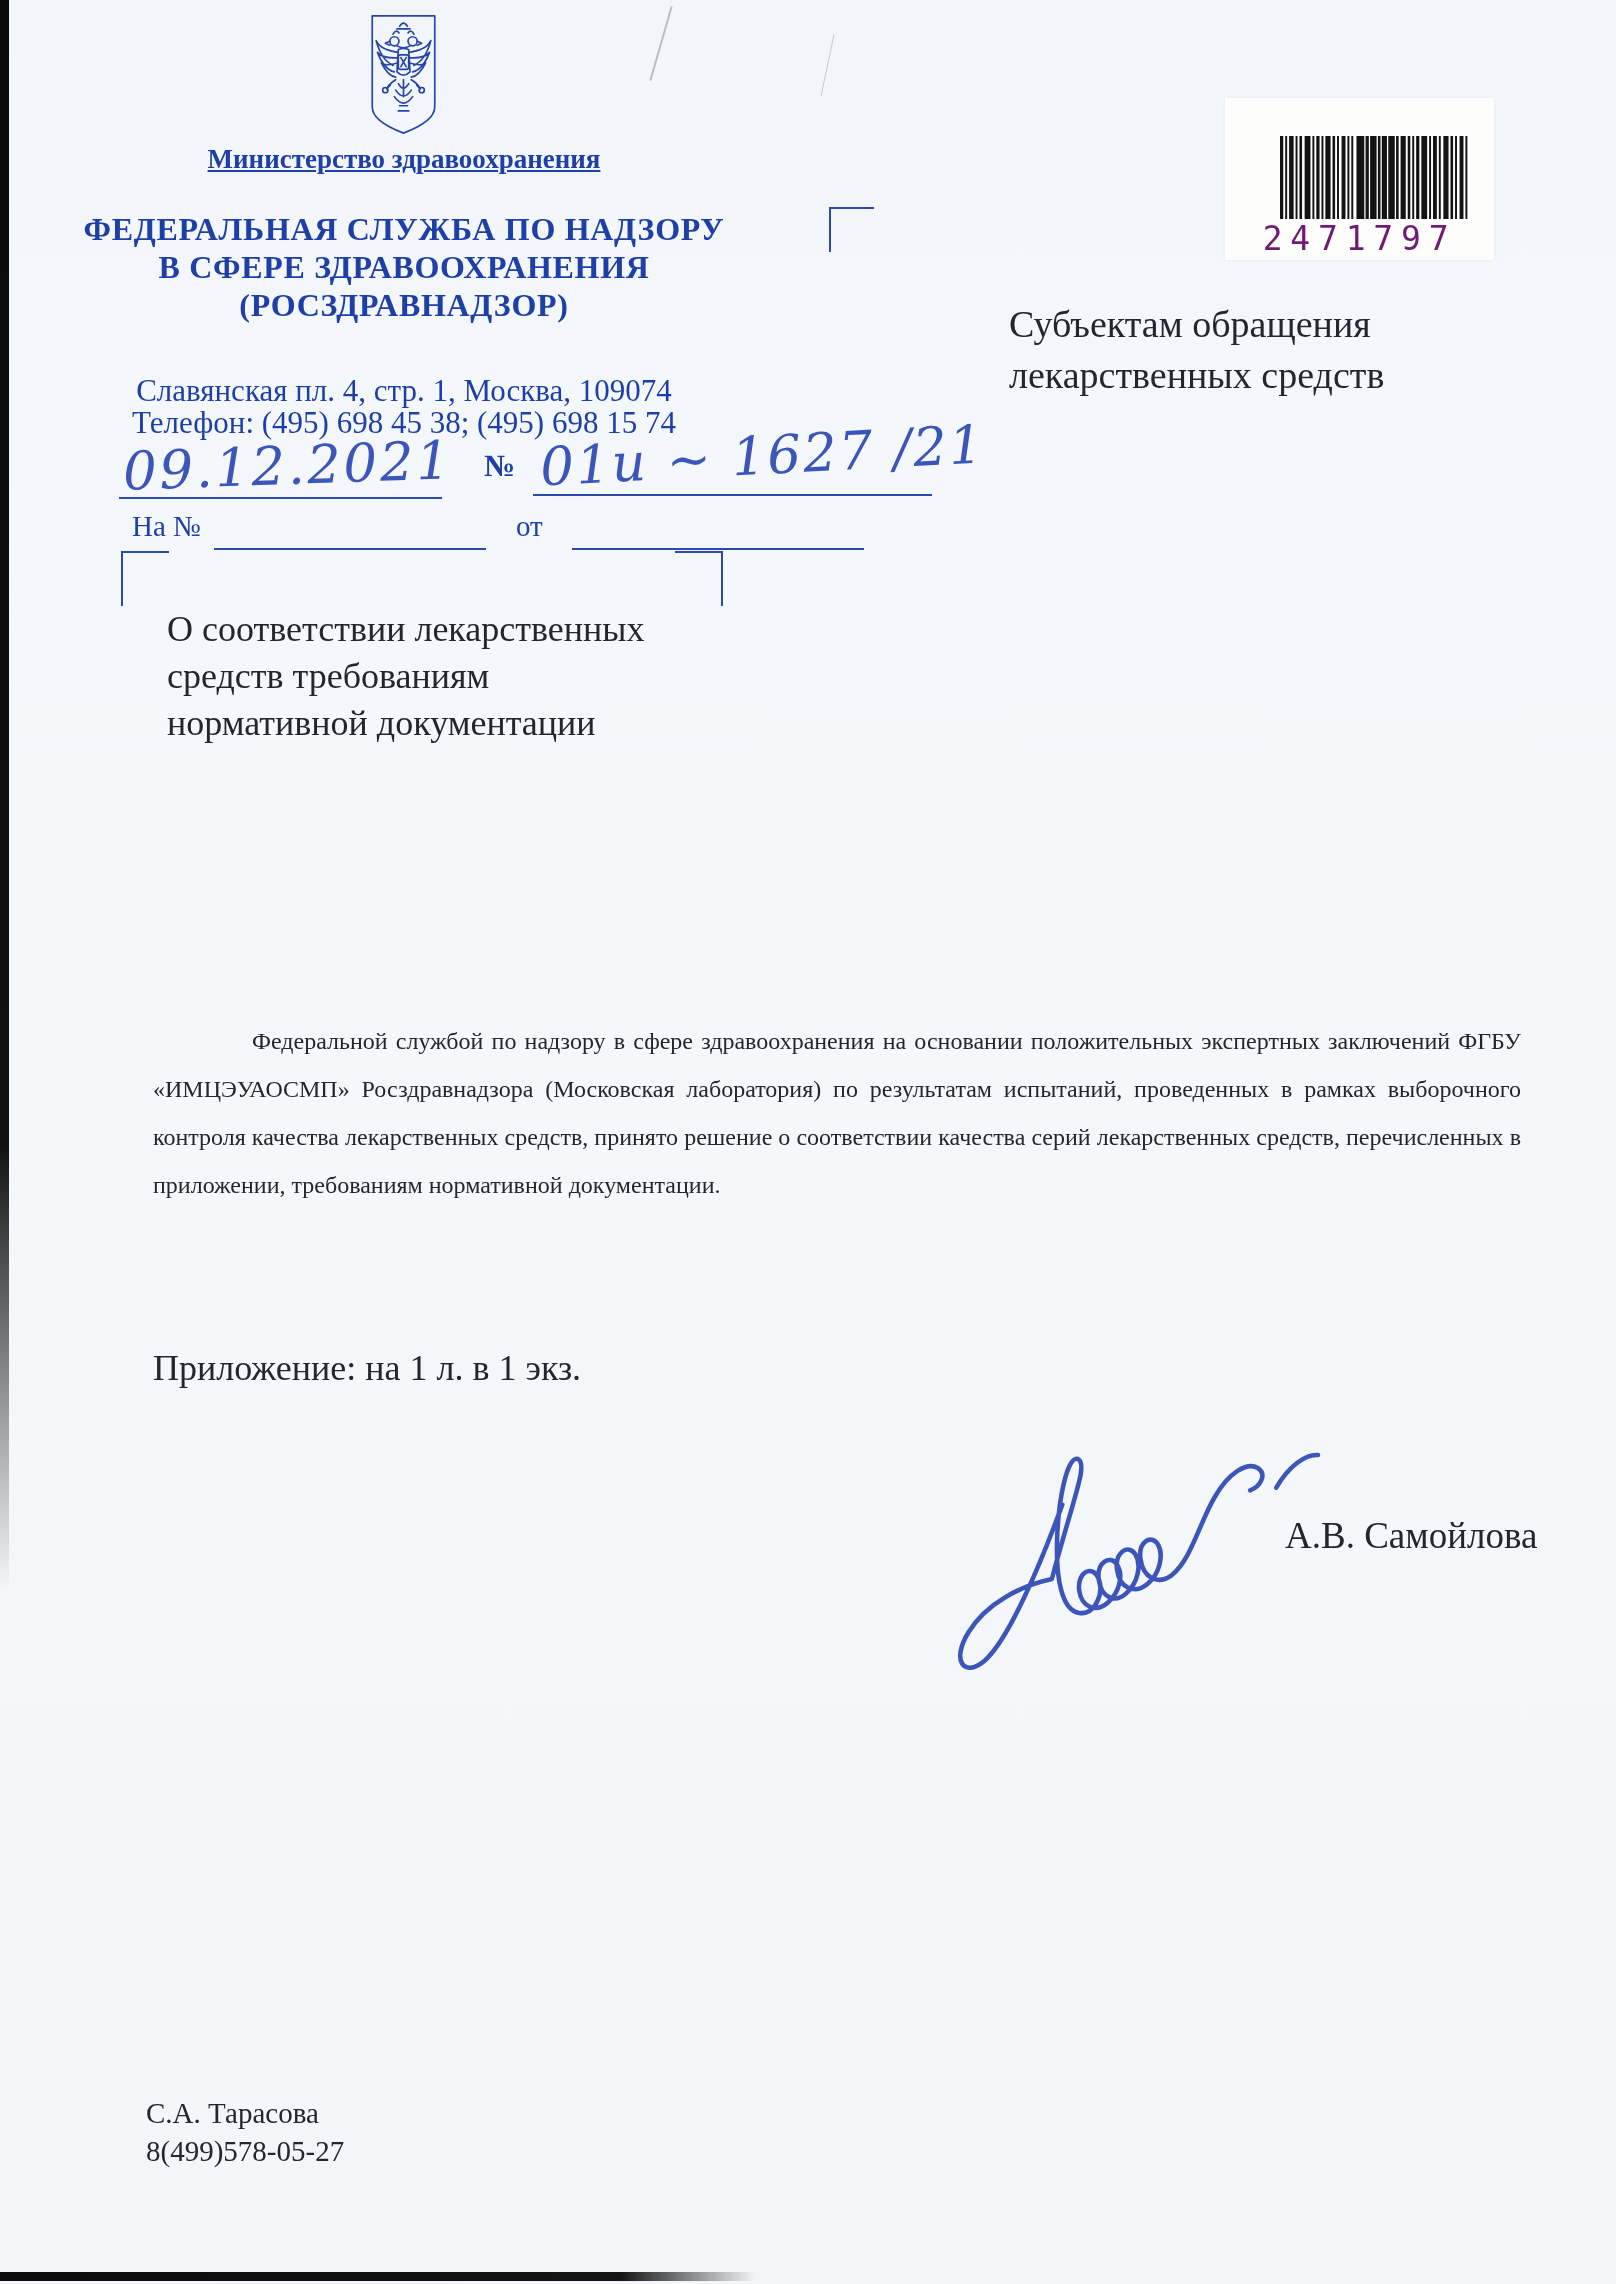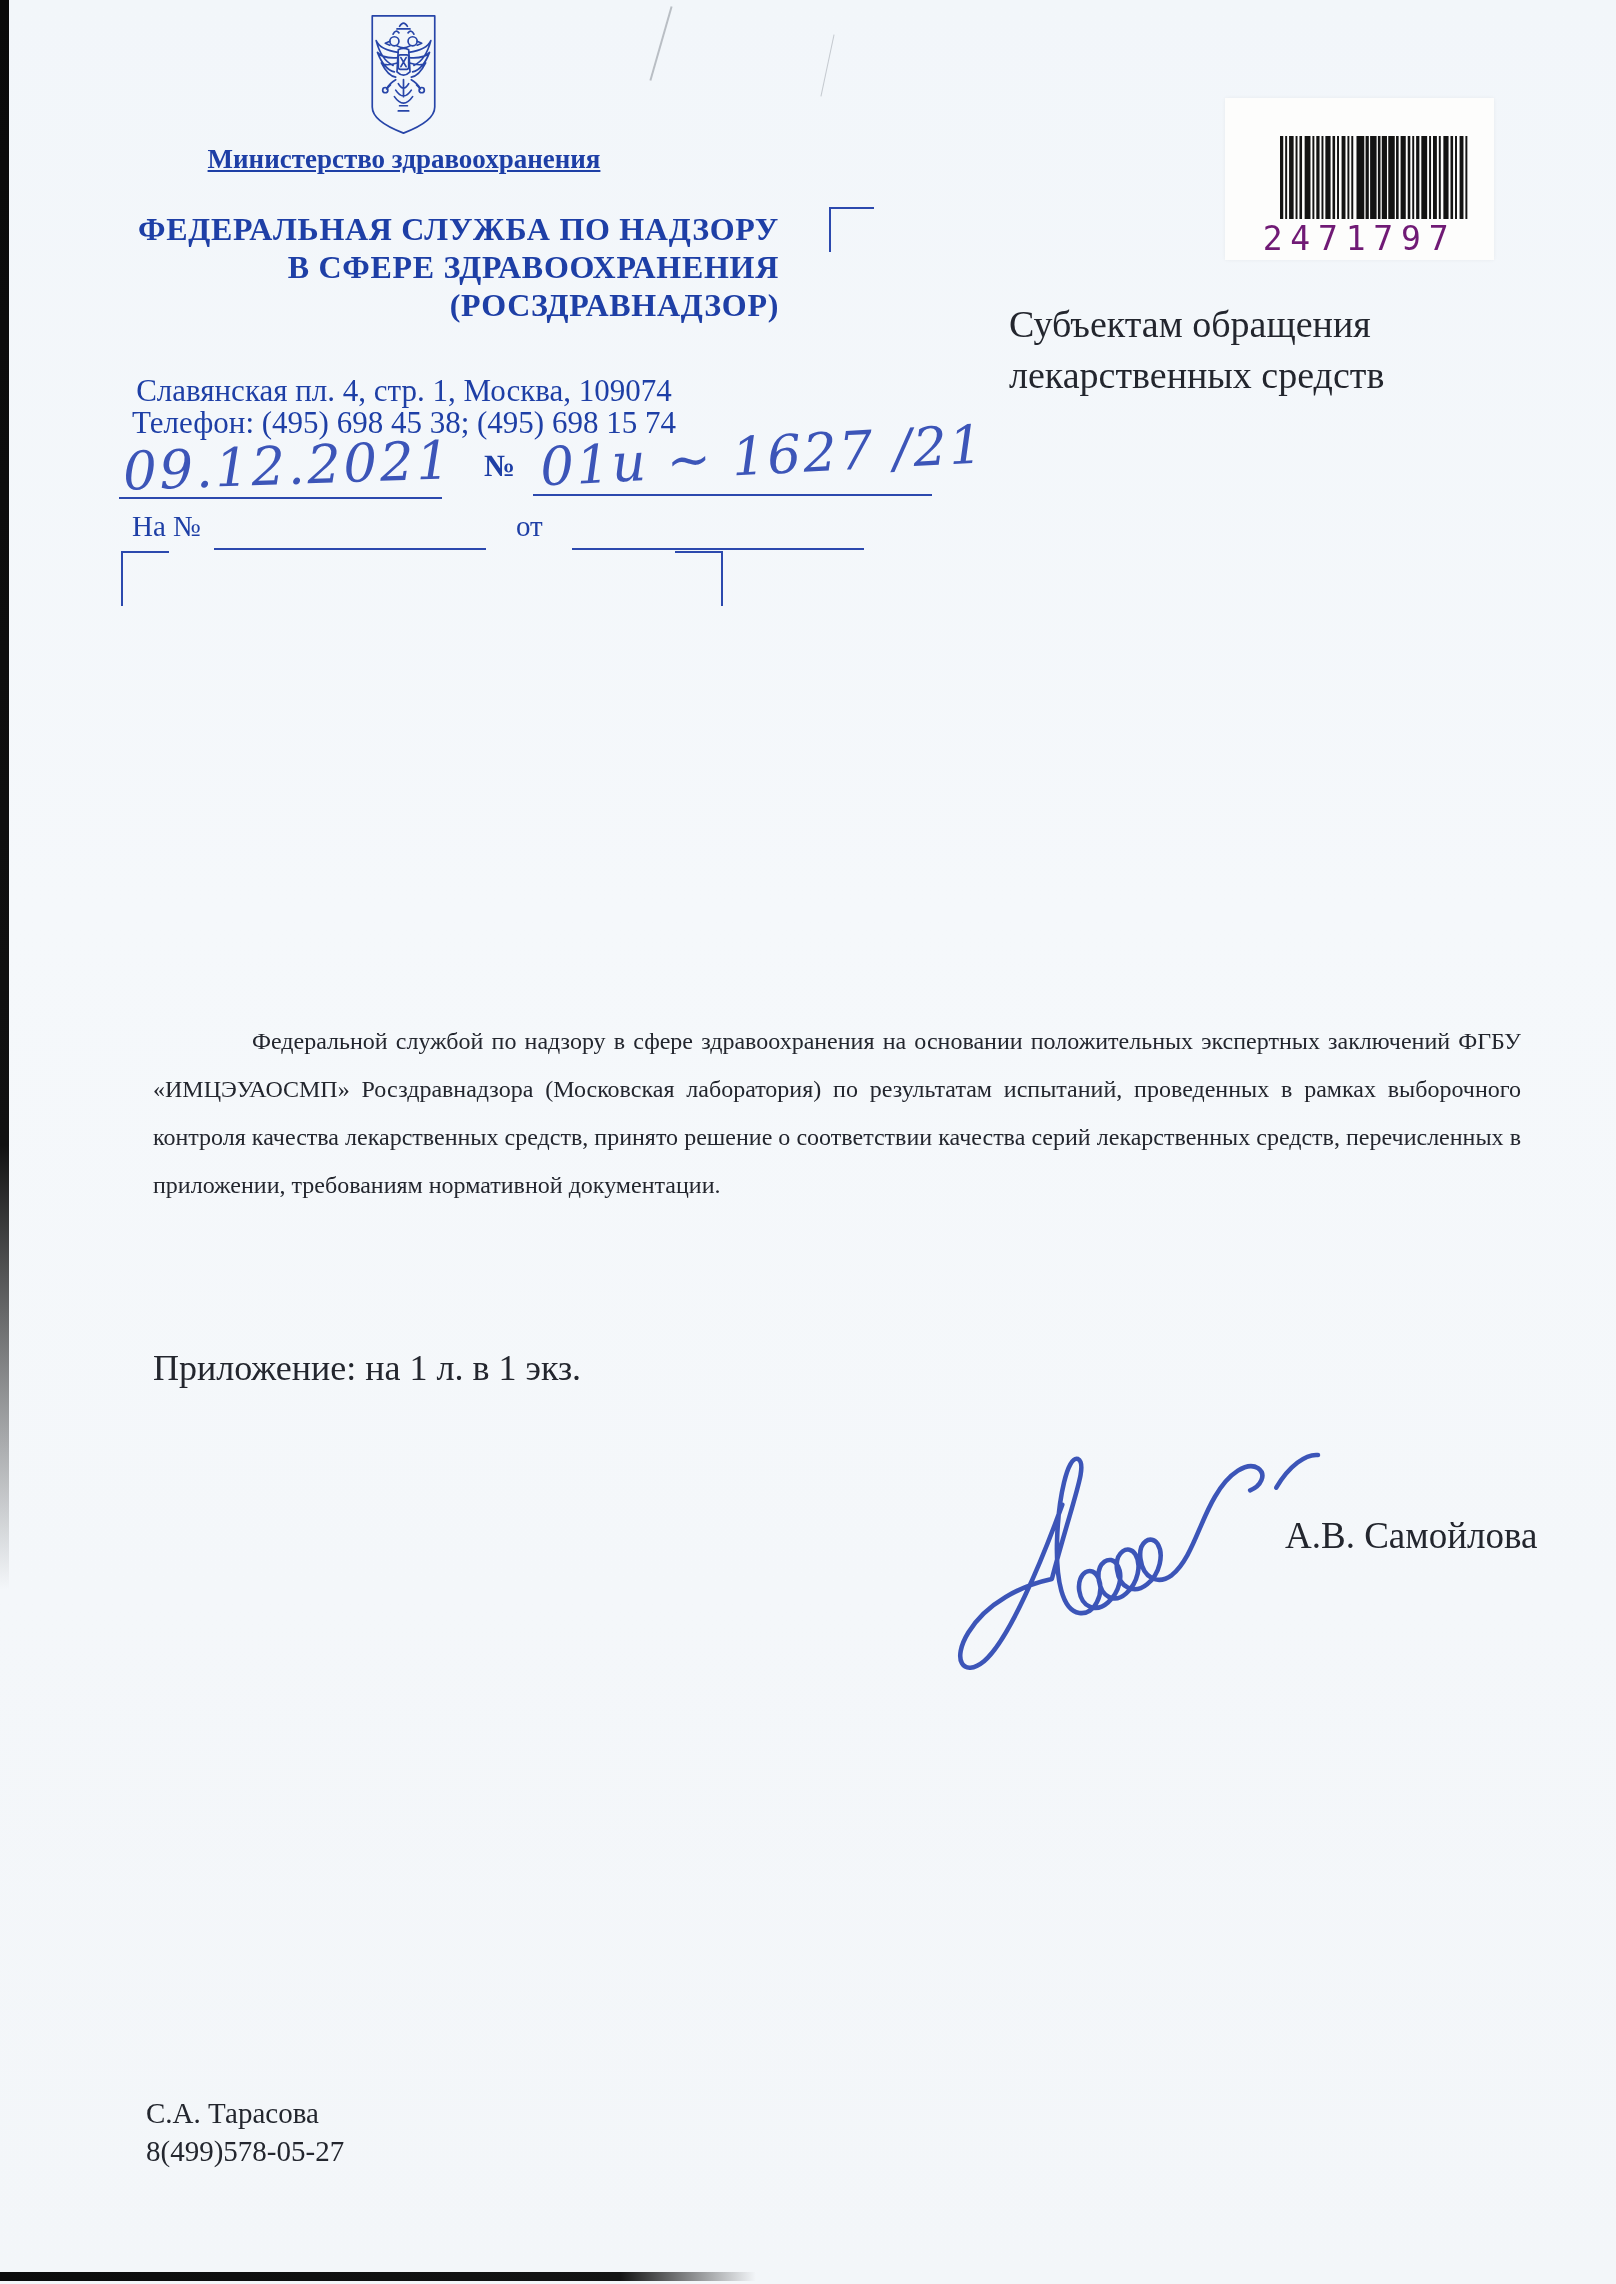--- a/index.html
+++ b/index.html
@@ -17,21 +17,21 @@
   .edge-bottom{position:absolute;left:0;top:2272px;width:756px;height:9px;
     background:linear-gradient(90deg,#0c0c0c 0%,#141414 82%,rgba(20,20,20,0) 100%);}
   .scratch{position:absolute;background:#b9bec4;}
   .scratch1{left:660px;top:5.2px;width:2px;height:77px;transform:rotate(16deg);}
   .scratch2{left:827px;top:34px;width:1.3px;height:63px;transform:rotate(12deg);opacity:.8;}
   
   .blue{color:#1e3fa6;}
   .emblem{position:absolute;left:367px;top:11.7px;width:73px;height:125px;}
   .lh-center{position:absolute;left:29px;width:750px;text-align:center;}
   .ministry{top:142px;font-weight:bold;font-size:27px;line-height:35px;text-decoration:underline;}
-  .service{top:210px;font-weight:bold;font-size:32px;line-height:38px;letter-spacing:0.7px;text-align:right;}
+  .service{top:210px;font-weight:bold;font-size:32px;line-height:38px;letter-spacing:0.7px;}
   .position{top:325px;font-weight:bold;font-size:31px;letter-spacing:1.3px;}
   .address{top:375px;font-size:31px;line-height:32px;}
   
   .hand{font-family:"DejaVu Serif", serif;font-style:italic;color:#3c55b8;}
   .hw-date{position:absolute;left:123px;top:435px;font-size:53px;transform:rotate(-2deg);letter-spacing:2.6px;}
   .no-sign{position:absolute;left:484px;top:448px;font-size:31px;font-weight:bold;}
   .hw-number{position:absolute;left:540px;top:425px;font-size:53px;transform:rotate(-3deg);letter-spacing:2px;white-space:nowrap;}
   .uline{position:absolute;height:0;border-bottom:2.6px solid #2c49ae;}
   .ul-date{left:119px;top:497px;width:323px;}
   .ul-number{left:533px;top:494px;width:399px;}
@@ -167,20 +167,25 @@
       <rect x="286" y="0" width="3" height="125"></rect>
     </svg>
     <div class="barcode-num">2471797</div>
   </div>
 
   <div class="recipient">
     <div>Субъектам обращения</div>
     <div>лекарственных средств</div>
   </div>
 
+  <div class="subject">
+    <div>О соответствии лекарственных</div>
+    <div>средств требованиям</div>
+    <div>нормативной документации</div>
+  </div>
 
   <div class="body-par">Федеральной службой по надзору в сфере здравоохранения на основании положительных экспертных заключений ФГБУ «ИМЦЭУАОСМП» Росздравнадзора (Московская лаборатория) по результатам испытаний, проведенных в рамках выборочного контроля качества лекарственных средств, принято решение о соответствии качества серий лекарственных средств, перечисленных в приложении, требованиям нормативной документации.</div>
   <div class="attachment">Приложение: на  1 л. в 1 экз.</div>
 
   <svg class="sig" viewBox="0 0 650 400" fill="none" stroke="#3c55b8" stroke-width="7" stroke-linecap="round" stroke-linejoin="round">
     <path d="M212 122 C180 210 130 330 92 362 C60 388 42 360 68 318 C96 272 150 246 196 236
              C230 108 252 60 236 52 C220 46 206 112 204 176 C202 238 212 284 238 288
              C262 292 276 258 268 236 C258 212 234 226 238 254 C242 280 264 288 282 272
              C300 256 306 230 296 214 C286 198 264 210 268 238 C272 264 292 274 310 258
              C328 242 334 214 324 198 C314 182 292 194 296 222 C300 250 322 260 342 244

